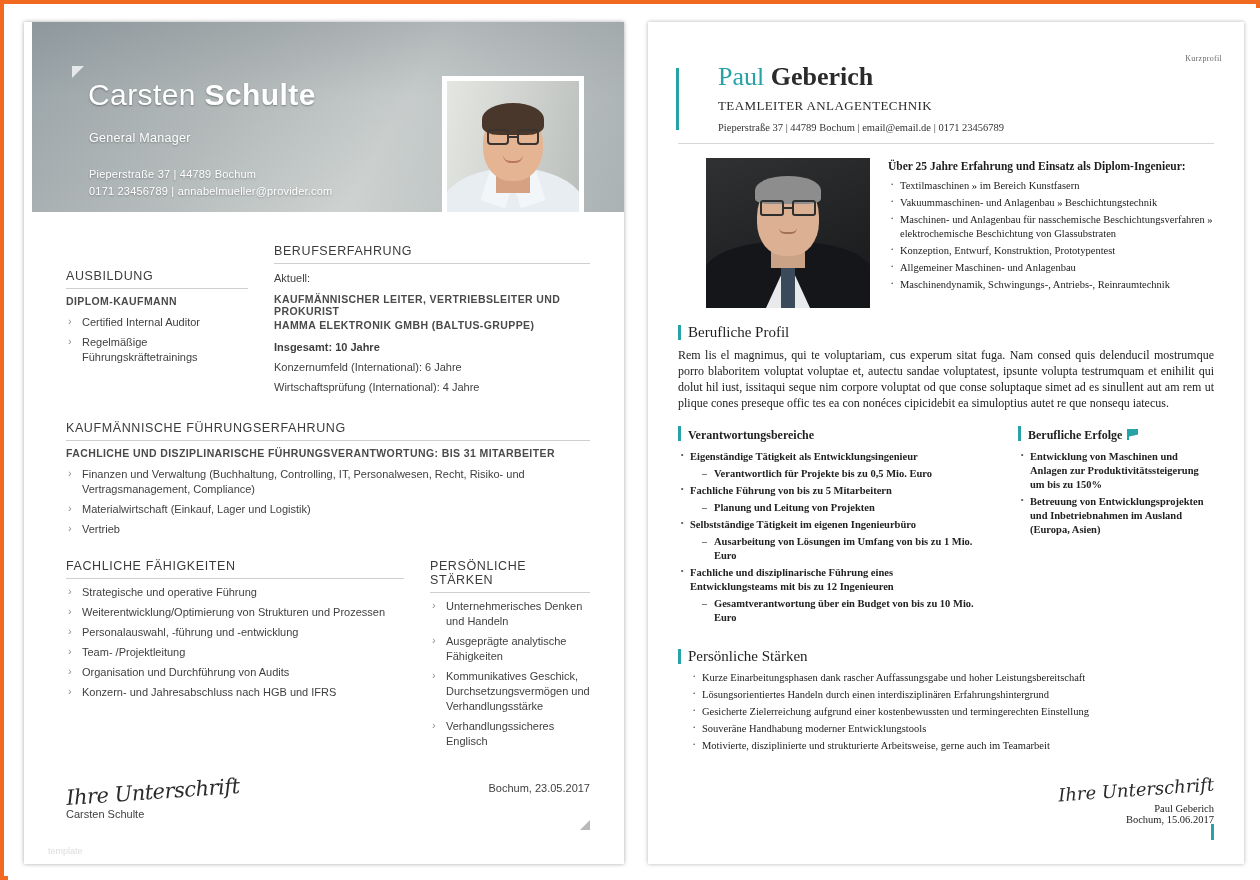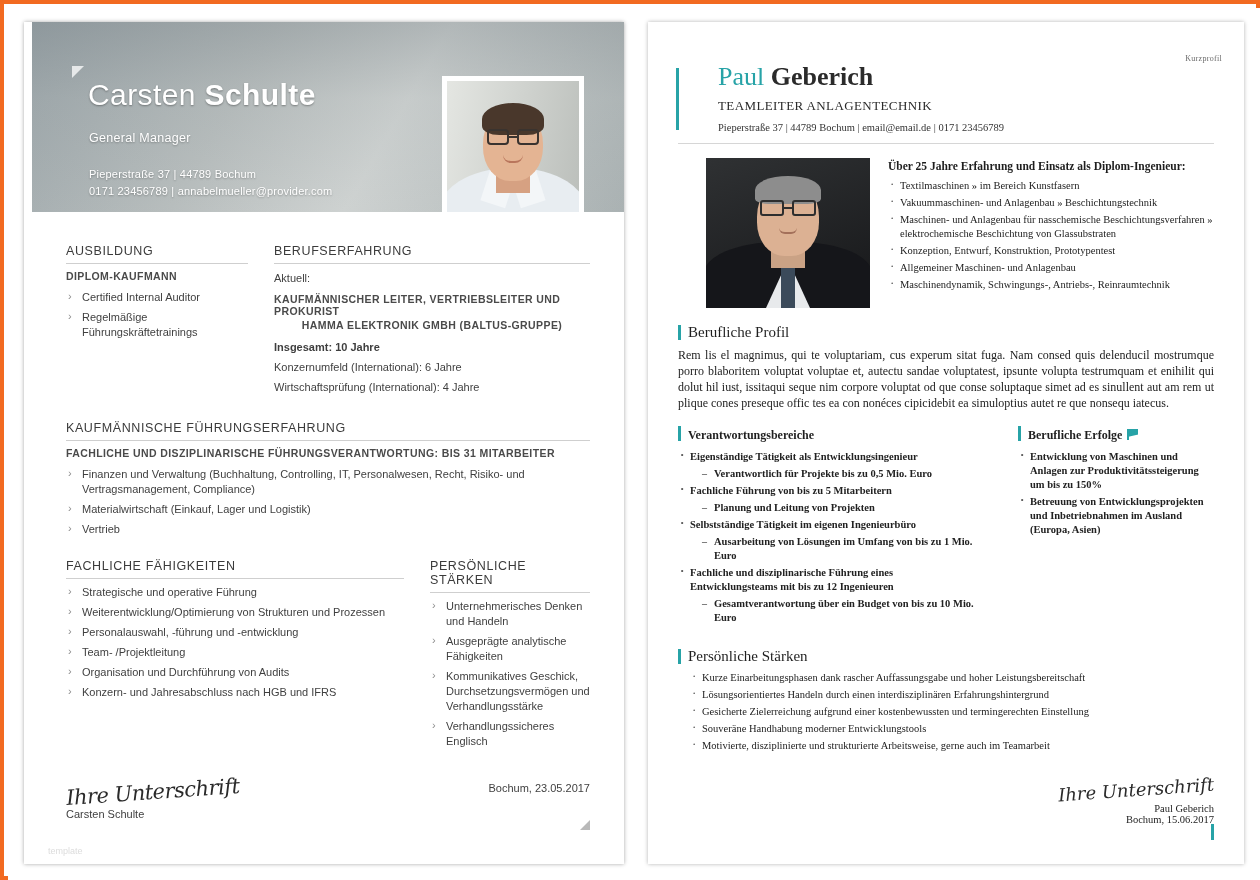--- a/index.html
+++ b/index.html
@@ -107,21 +107,21 @@
   .subhead-teal { color:#5c6f70; }
   ul.bul { list-style:none; margin:0; padding:0; }
   ul.bul li {
     position:relative; padding-left:16px; margin-bottom:5px;
     font-size:11px; color:#3f3f3f; line-height:15px;
   }
   ul.bul li:before {
     content:"›"; position:absolute; left:2px; top:-1px; color:#8d8d8d; font-size:11px;
   }
   .cols2 { display:flex; gap:26px; }
-  .col-a { width:182px; }
+  .col-a { width:182px;margin-top:25px; }
   .col-b { flex:1; }
   .plain { font-size:11px; color:#3f3f3f; line-height:17px; margin:0 0 3px 0; }
   .block { margin-top:22px; }
   .sig-wrap { margin-top:26px; display:flex; justify-content:space-between; align-items:flex-end; }
   .sig-script {
     font-family:"DejaVu Serif", serif; font-style:italic;
     font-size:21px; color:#2a2a2a; transform:rotate(-4deg);
     letter-spacing:-.5px;
   }
   .sig-name { font-size:11px; color:#3f3f3f; margin-top:4px; }
@@ -247,21 +247,21 @@
             <h3 class="sub">Diplom-Kaufmann</h3>
             <ul class="bul">
               <li>Certified Internal Auditor</li>
               <li>Regelmäßige Führungskräftetrainings</li>
             </ul>
           </div>
           <div class="col-b">
             <h2 class="sec">Berufserfahrung</h2>
             <p class="plain">Aktuell:</p>
             <h3 class="sub subhead-teal">Kaufmännischer Leiter, Vertriebsleiter und Prokurist</h3>
-            <h3 class="sub subhead-teal" style="margin-top:-6px;text-align:center;">Hamma Elektronik GmbH (Baltus-Gruppe)</h3>
+            <h3 class="sub subhead-teal" style="margin-top:-6px;">Hamma Elektronik GmbH (Baltus-Gruppe)</h3>
             <p class="plain" style="font-weight:bold;">Insgesamt: 10 Jahre</p>
             <p class="plain">Konzernumfeld (International): 6 Jahre</p>
             <p class="plain">Wirtschaftsprüfung (International): 4 Jahre</p>
           </div>
         </div>
 
         <div class="block">
           <h2 class="sec">Kaufmännische Führungserfahrung</h2>
           <h3 class="sub">Fachliche und disziplinarische Führungsverantwortung: bis 31 Mitarbeiter</h3>
           <ul class="bul">

